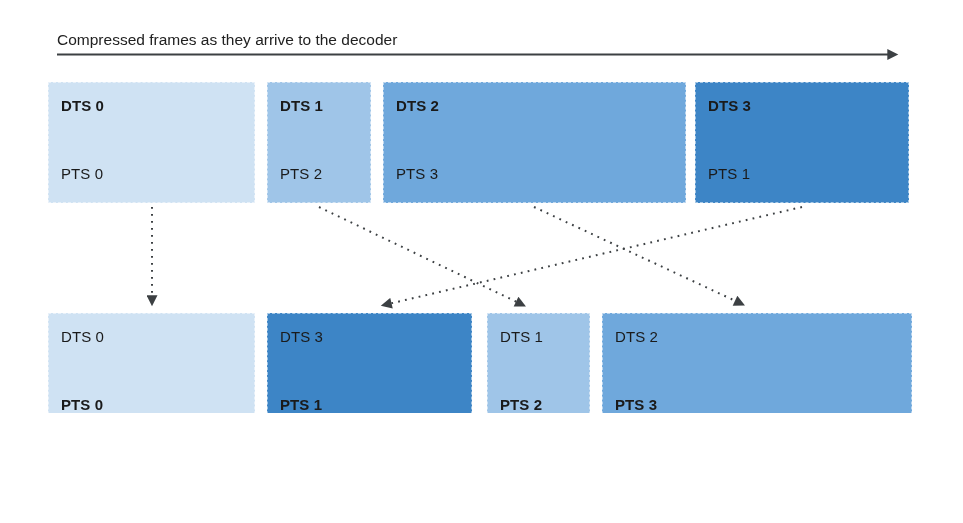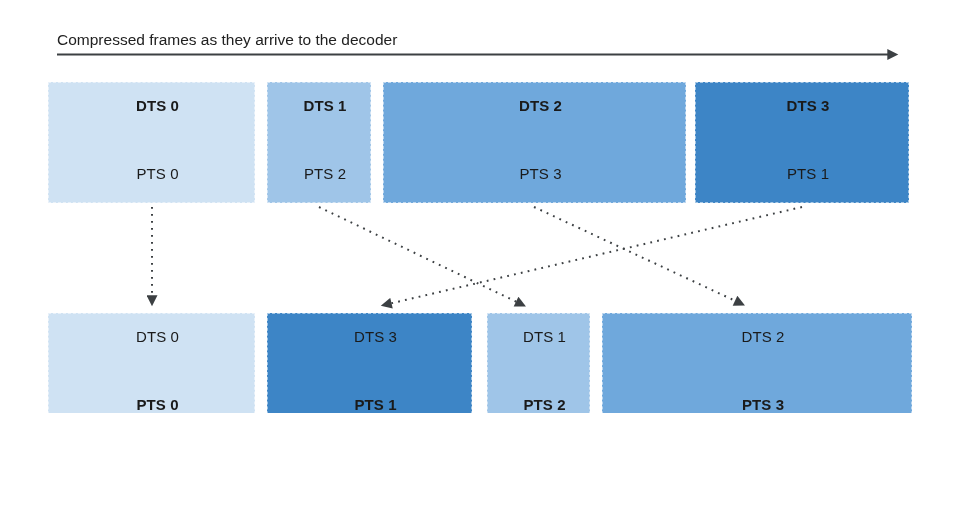--- a/index.html
+++ b/index.html
@@ -7,21 +7,20 @@
     padding: 0;
     background: #ffffff;
     font-family: "Liberation Sans", sans-serif;
   }
   .canvas {
     position: relative;
     width: 963px;
     height: 413px;
     background: #ffffff;
     overflow: hidden;
-    text-align: center;
   }
   .timeline-label {
     position: absolute;
     left: 57px;
     font-size: 15.5px;
     line-height: 18px;
     color: #212121;
     white-space: nowrap;
   }
   .timeline-label.top { top: 31px; }

